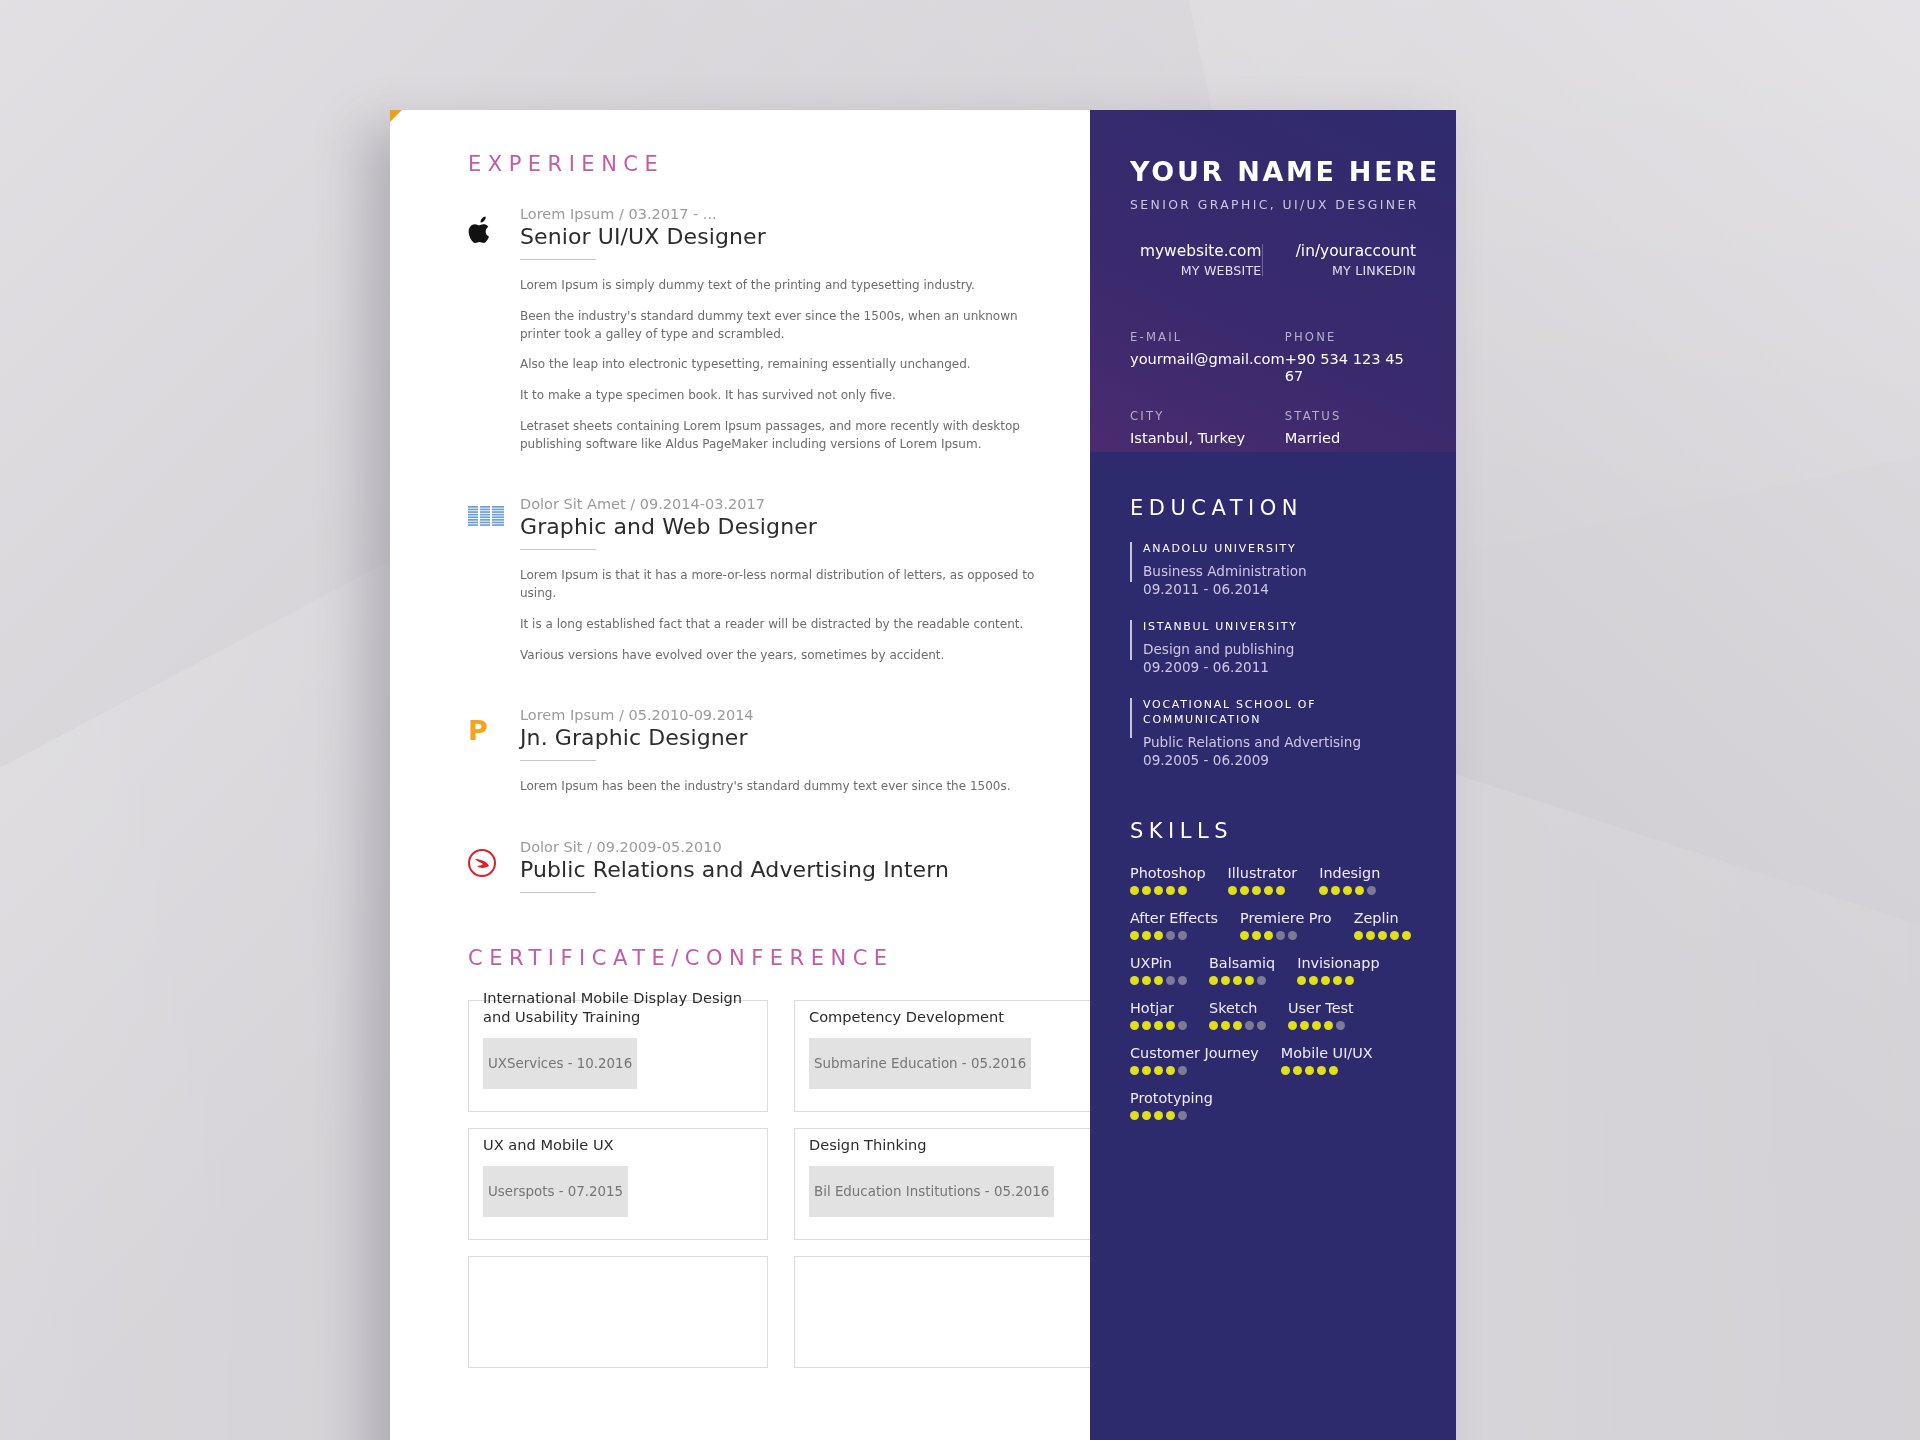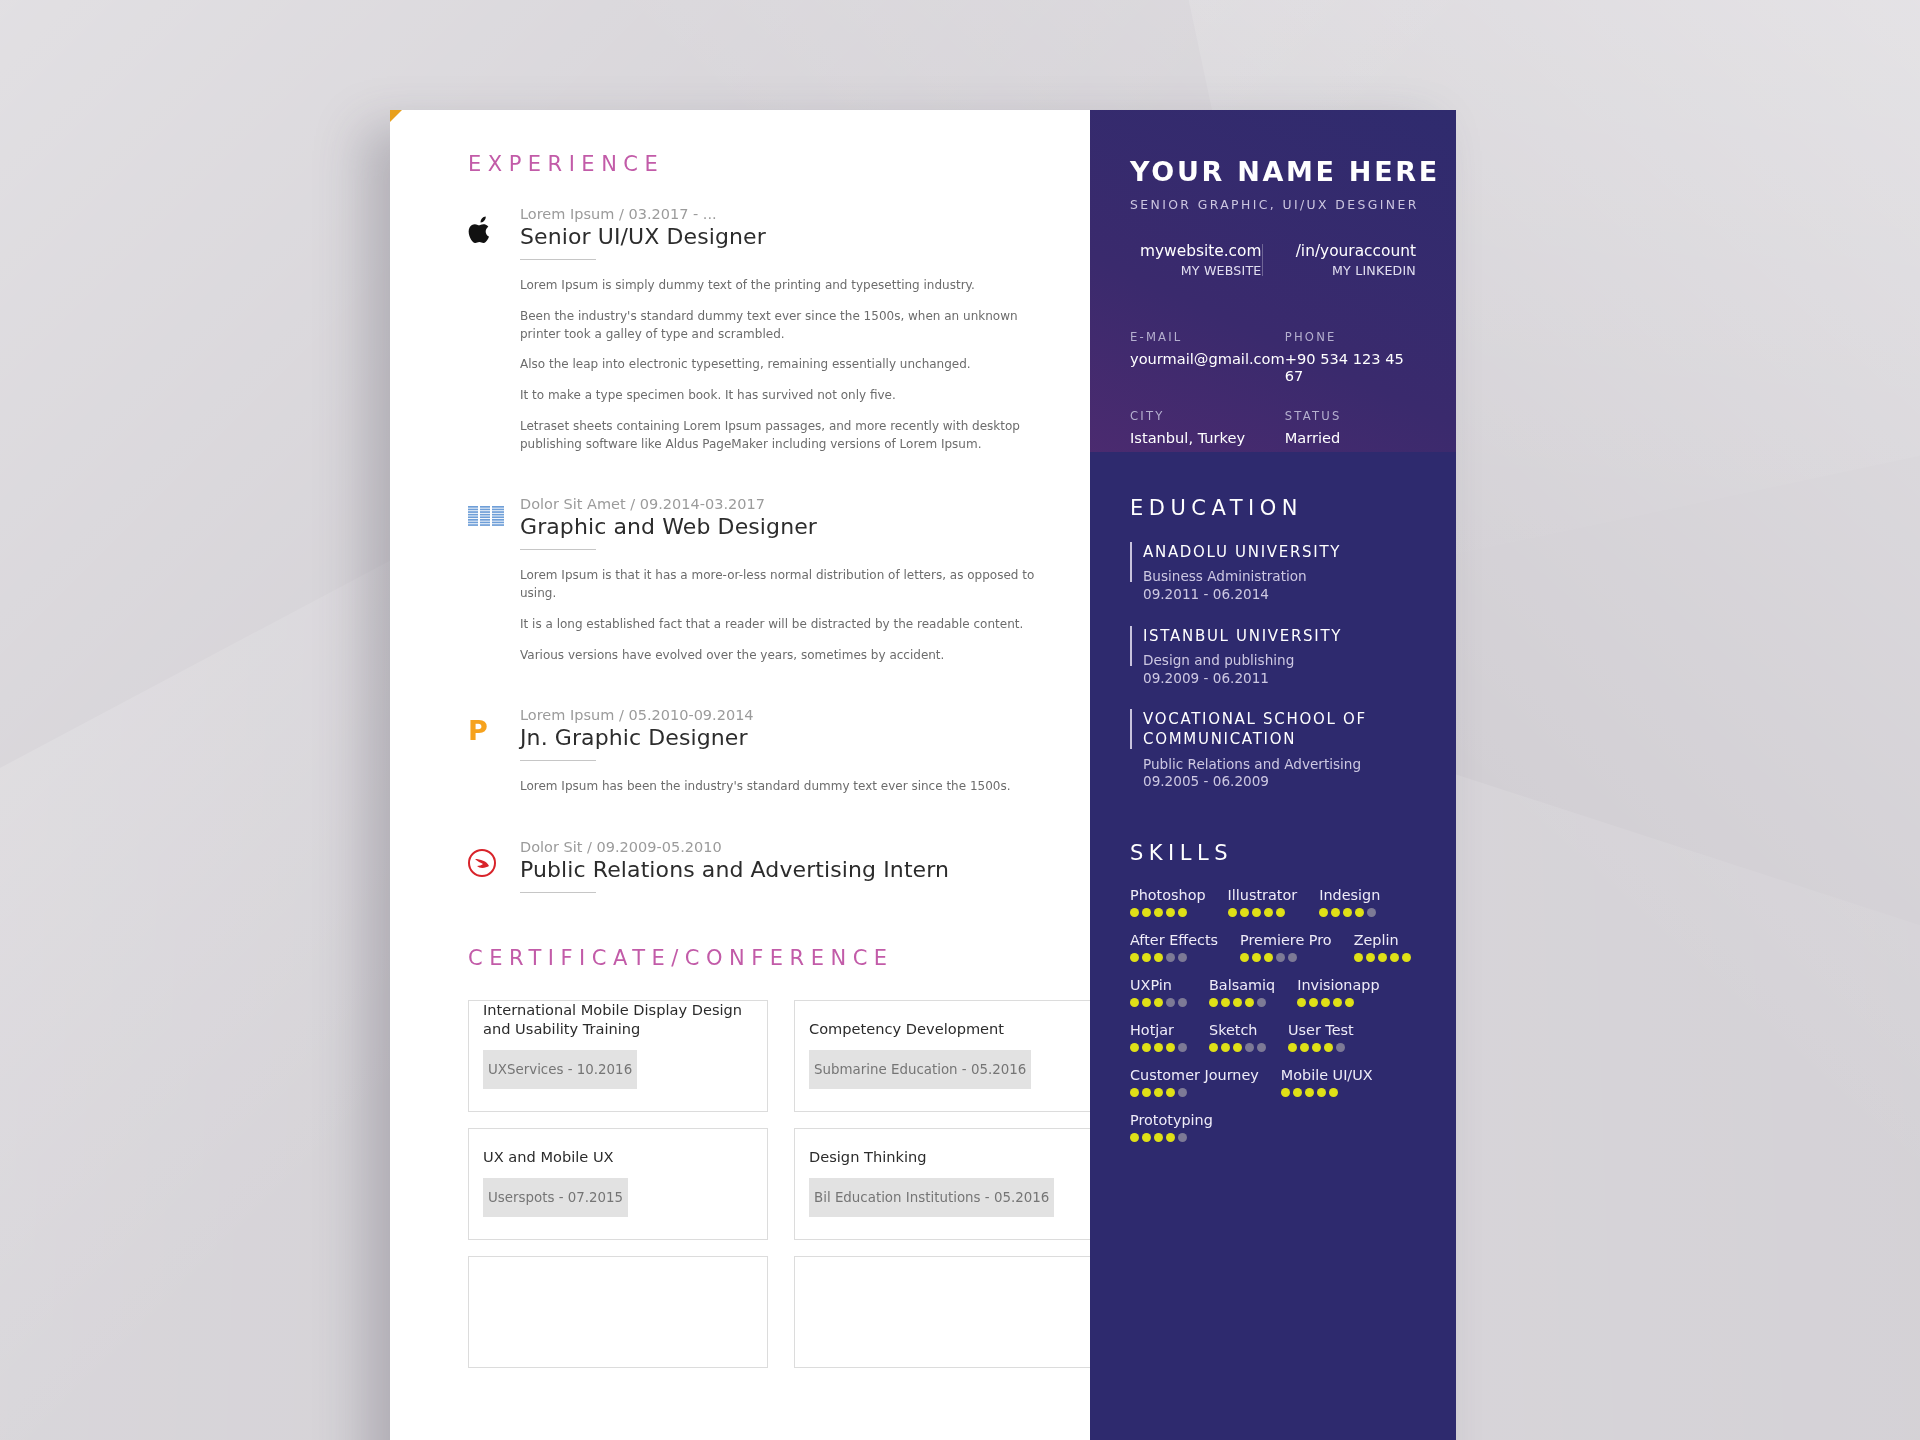--- a/index.html
+++ b/index.html
@@ -102,21 +102,21 @@
     padding: 12px 14px;
     display: flex; flex-direction: column; justify-content: flex-end;
   }
   .cert-name {
     color: #2b2b2b; font-size: 14.6px; line-height: 1.3; margin-bottom: 11px;
   }
   .cert-src {
     color: #757575; font-size: 13.4px;
     background: #e2e2e2;
     display: inline-block; align-self: flex-start;
-    padding: 12px 5px;
+    padding: 18px 5px;
     margin-bottom: 10px;
   }
 
   
   .side-col {
     width: 366px;
     position: relative;
     color: #fff;
     background:
       linear-gradient(205deg, #2f2b6e 0%, #3a2a6d 20%, #6d2c74 58%, #5c2a74 78%, #3b2a70 100%);
@@ -181,21 +181,21 @@
   }
   .c-value { font-size: 14.6px; color: #ffffff; }
 
   .side-heading {
     font-size: 21px; letter-spacing: 5.5px; font-weight: 400;
     margin-top: 50px; margin-bottom: 22px;
   }
   .edu-item { display: flex; margin-bottom: 22px; }
   .edu-bar { width: 2px; background: #c8c3dd; margin-right: 11px; height: 40px; min-width: 2px; }
   .edu-school {
-    font-size: 15px; letter-spacing: 1.7px; color: #ffffff; font-weight: 400;
+    font-size: 11px; letter-spacing: 1.7px; color: #ffffff; font-weight: 400;
     line-height: 1.35; margin-bottom: 6px;
   }
   .edu-prog { font-size: 13.6px; color: #cdc8e2; line-height: 1.3; }
   .edu-date { font-size: 13.6px; color: #cdc8e2; line-height: 1.3; }
 
   .skills-grid {
     display: flex; flex-wrap: wrap; gap: 0px 0px;
     margin-top: 4px;
   }
   .skill-row { display: flex; width: 100%; margin-bottom: 15px; }

